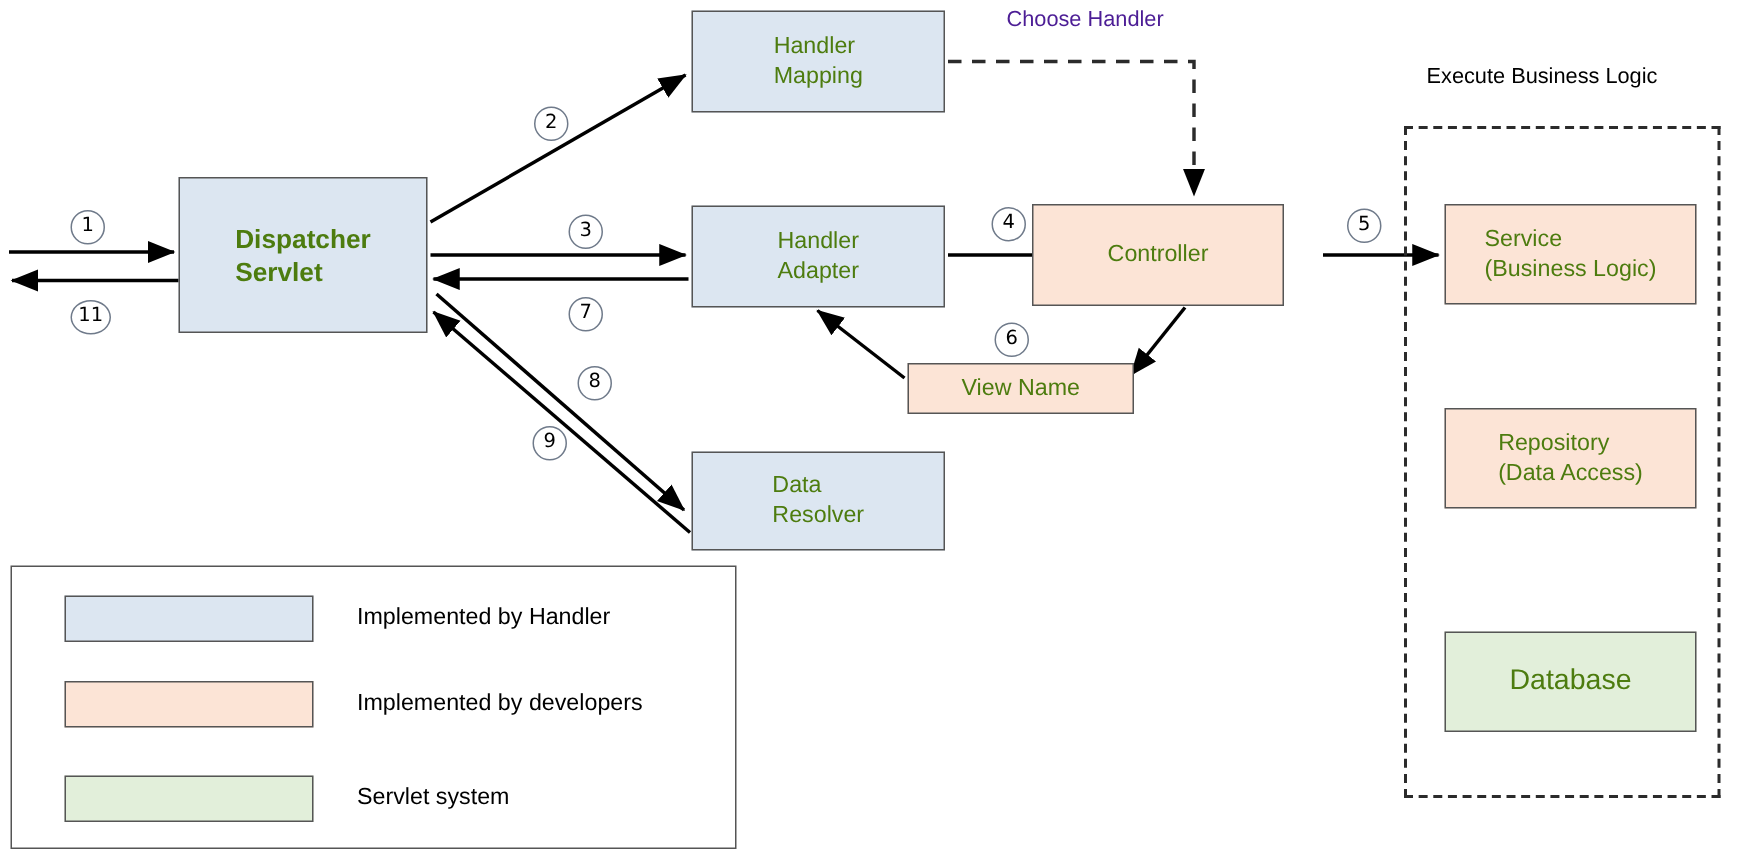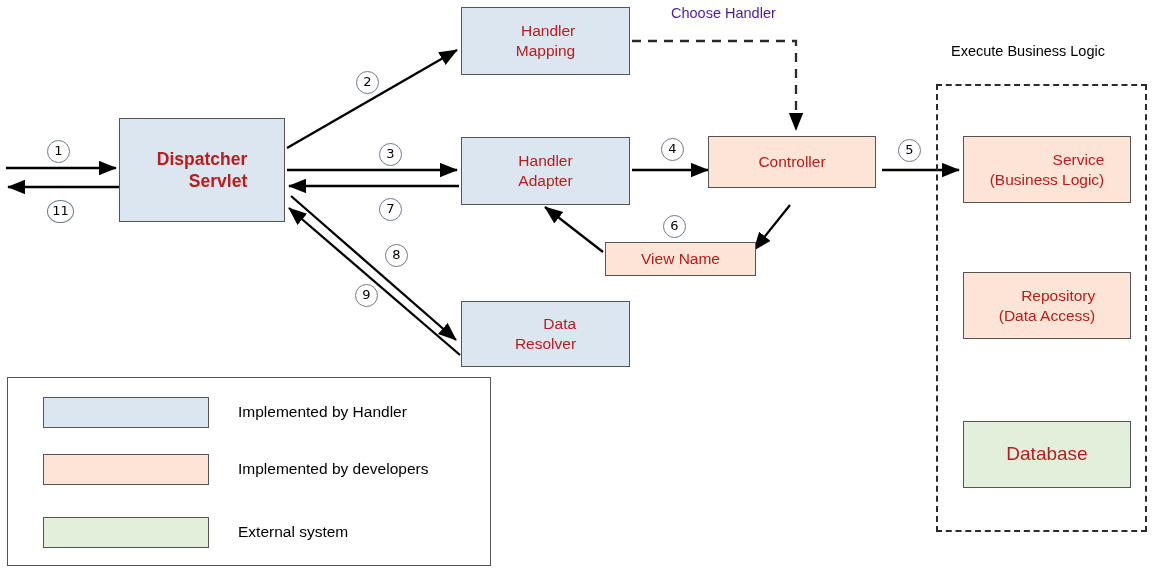--- a/index.html
+++ b/index.html
@@ -25,23 +25,23 @@
     height: 577px;
     pointer-events: none;
   }
   .node {
     position: absolute;
     box-sizing: border-box;
     border: 1.6px solid #555555;
     display: flex;
     align-items: center;
     justify-content: center;
-    text-align: right;
+    text-align: left;
     line-height: 1.28;
-    color: #b91c1c;
+    color: #4d7c0f;
     font-size: 15.5px;
     white-space: pre-line;
   }
   .node.blue   { background: #dce6f1; }
   .node.orange { background: #fce4d6; }
   .node.green  { background: #e2efda; }
   .node.bold   { font-weight: bold; font-size: 17.5px; }
   .node.big    { font-size: 19px; }
 
   .grouplabel {
@@ -140,21 +140,21 @@
 
   <div class="node blue bold" style="left:119px; top:118px; width:166px; height:104px;">Dispatcher
 Servlet</div>
 
   <div class="node blue" style="left:461px; top:7px; width:169px; height:68px;">Handler
 Mapping</div>
 
   <div class="node blue" style="left:461px; top:137px; width:169px; height:68px;">Handler
 Adapter</div>
 
-  <div class="node orange" style="left:708px; top:136px; width:168px; height:52px;">Controller</div>
+  <div class="node orange" style="left:688px; top:136px; width:168px; height:68px;">Controller</div>
 
   <div class="node orange" style="left:605px; top:242px; width:151px; height:34px;">View Name</div>
 
   <div class="node blue" style="left:461px; top:301px; width:169px; height:66px;">Data
 Resolver</div>
 
   <div class="node orange" style="left:963px; top:136px; width:168px; height:67px;">Service
 (Business Logic)</div>
 
   <div class="node orange" style="left:963px; top:272px; width:168px; height:67px;">Repository
@@ -175,15 +175,15 @@
 
   <div class="legendbox" style="left:7px; top:377px; width:484px; height:189px;"></div>
 
   <div class="swatch" style="left:43px; top:397px; width:166px; height:31px; background:#dce6f1;"></div>
   <div class="legendtext" style="left:238px; top:403px;">Implemented by Handler</div>
 
   <div class="swatch" style="left:43px; top:454px; width:166px; height:31px; background:#fce4d6;"></div>
   <div class="legendtext" style="left:238px; top:460px;">Implemented by developers</div>
 
   <div class="swatch" style="left:43px; top:517px; width:166px; height:31px; background:#e2efda;"></div>
-  <div class="legendtext" style="left:238px; top:523px;">External system</div>
+  <div class="legendtext" style="left:238px; top:523px;">Servlet system</div>
 
 </div>
 
 </body></html>

